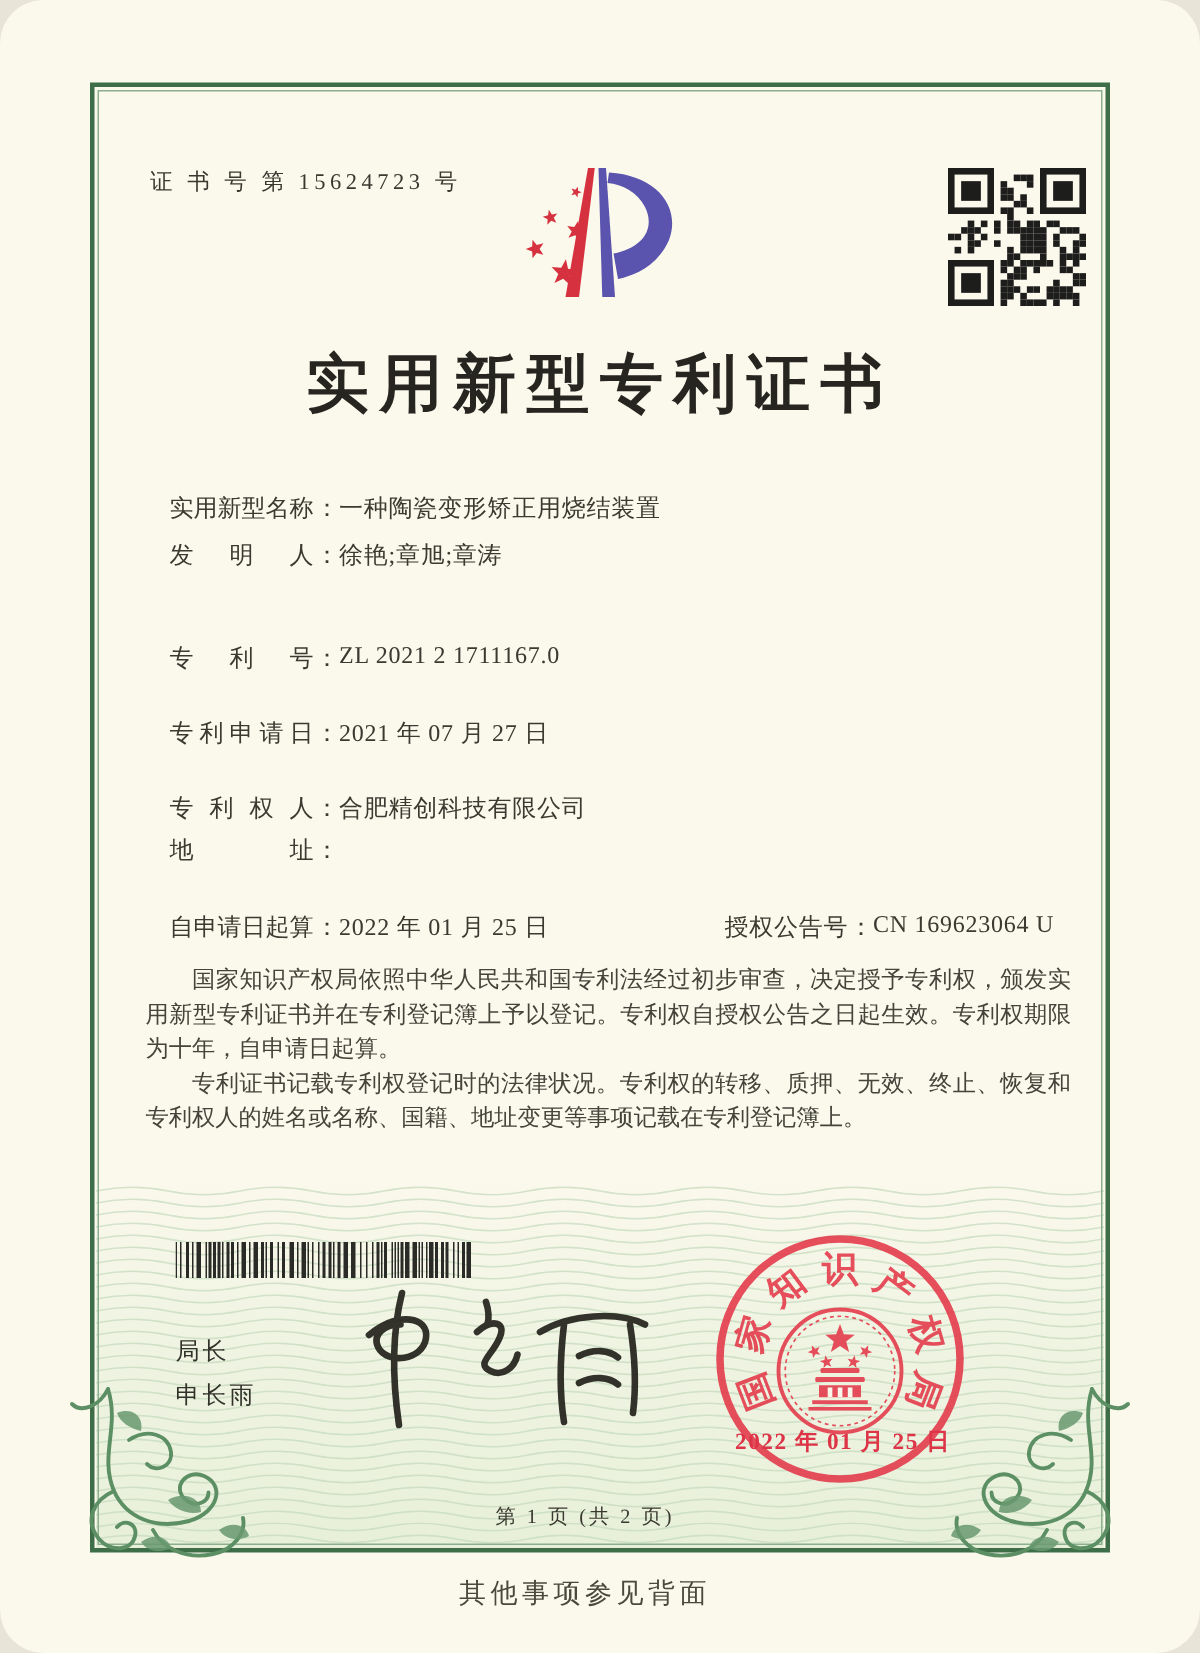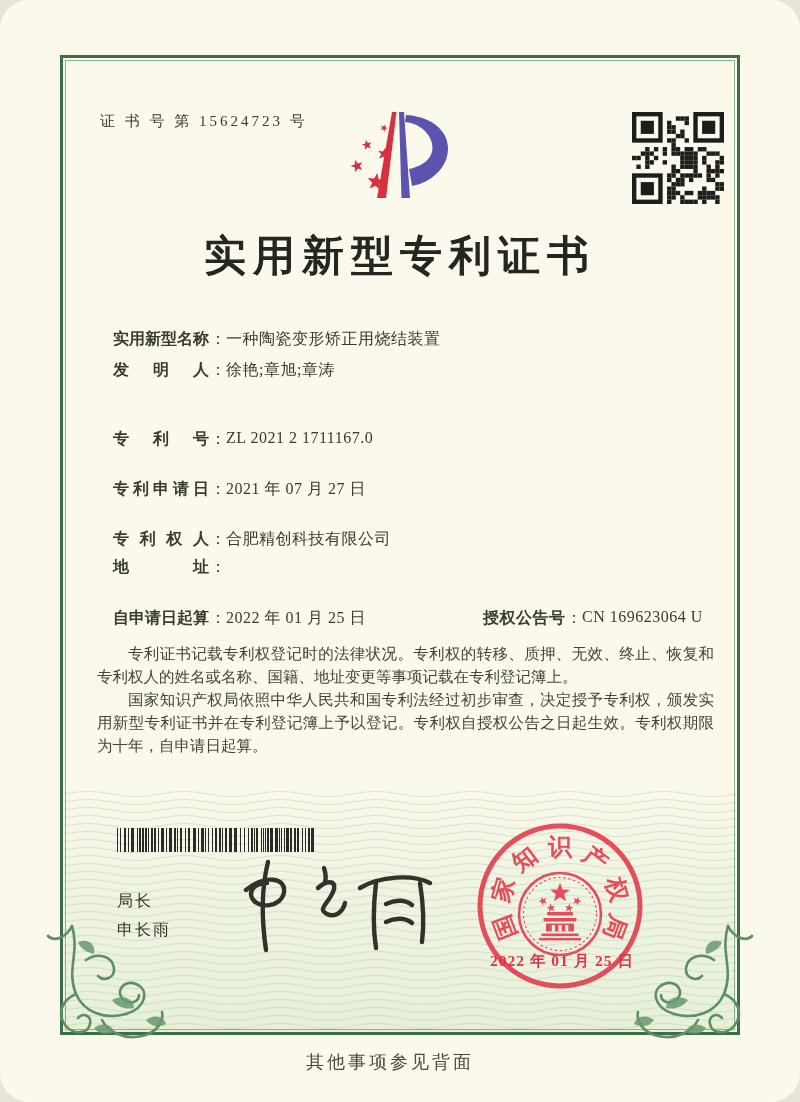--- a/index.html
+++ b/index.html
@@ -25,21 +25,21 @@
   
   .cert-no { position:absolute; left:100px; top:112px; font-size:15px;
              letter-spacing:3px; color:#3a392f; }
   .logo { position:absolute; left:338px; top:106px; width:124px; height:104px; }
   .qr { position:absolute; left:632px; top:112px; width:92px; height:92px; }
   .title { position:absolute; left:0; top:228px; width:100%; text-align:center;
            font-size:42px; font-weight:bold; letter-spacing:7px; color:#262520; }
   
   .row { position:absolute; left:113px; font-size:16px; color:#3b3a30;
          display:flex; align-items:flex-start; }
-  .flabel { display:inline-block; width:96px; text-align:justify; text-align-last:justify;font-weight:bold; }
+  .flabel { display:inline-block; width:96px; text-align:justify; text-align-last:justify; }
   .fcolon { display:inline-block; margin-left:1px; }
   .fvalue { display:inline-block; letter-spacing:0.5px; }
   .fvalue.wrap { width:400px; line-height:26px; letter-spacing:0.3px; }
   .pair2 { position:absolute; left:370px; top:0; display:flex; }
   .pair2 .flabel { width:82px; }
   
   .legal { position:absolute; left:97px; top:642px; width:617px;
            font-size:15.5px; line-height:23px; text-align:justify;
            color:#45443a; }
   .legal p { text-indent:2em; }
@@ -339,22 +339,22 @@
       <span class="fcolon">：</span>
     <span class="fvalue">2022 年 01 月 25 日</span>
     <span class="pair2">
       <span class="flabel">授权公告号</span>
         <span class="fcolon">：</span>
       <span class="fvalue">CN 169623064 U</span>
     </span>
   </div>
 
   <div class="legal">
+    <p>国家知识产权局依照中华人民共和国专利法经过初步审查，决定授予专利权，颁发实用新型专利证书并在专利登记簿上予以登记。专利权自授权公告之日起生效。专利权期限为十年，自申请日起算。</p>
     <p>专利证书记载专利权登记时的法律状况。专利权的转移、质押、无效、终止、恢复和专利权人的姓名或名称、国籍、地址变更等事项记载在专利登记簿上。</p>
-    <p>国家知识产权局依照中华人民共和国专利法经过初步审查，决定授予专利权，颁发实用新型专利证书并在专利登记簿上予以登记。专利权自授权公告之日起生效。专利权期限为十年，自申请日起算。</p>
   </div>
 
   <svg class="barcode" id="barcode" viewBox="0 0 201 24" preserveAspectRatio="none">
       <rect x="0" y="0" width="1" height="24" fill="#2a2a26"></rect>
       <rect x="3" y="0" width="1" height="24" fill="#2a2a26"></rect>
       <rect x="7" y="0" width="2" height="24" fill="#2a2a26"></rect>
       <rect x="11" y="0" width="1" height="24" fill="#2a2a26"></rect>
       <rect x="14" y="0" width="3" height="24" fill="#2a2a26"></rect>
       <rect x="20" y="0" width="1" height="24" fill="#2a2a26"></rect>
       <rect x="22" y="0" width="2" height="24" fill="#2a2a26"></rect>
@@ -455,15 +455,16 @@
           <rect x="-1.5" y="11" width="3.1" height="6.5" fill="#fbf8ec"></rect>
           <rect x="5.2" y="11" width="3.1" height="6.5" fill="#fbf8ec"></rect>
           <rect x="-18.5" y="19.5" width="37" height="2.6"></rect>
           <rect x="-21" y="24" width="42" height="2.4"></rect>
         </g>
       </g>
     </g>
   </svg>
   <div class="seal-date">2022 年 01 月 25 日</div>
 
+  <div class="page-info">第 1 页 (共 2 页)</div>
   <div class="back-note">其他事项参见背面</div>
 
 </div>
 
 </body></html>

